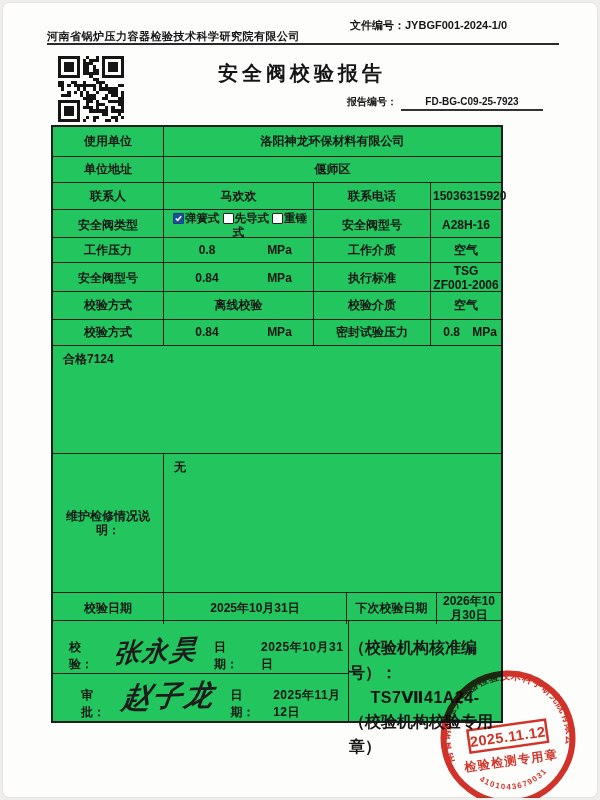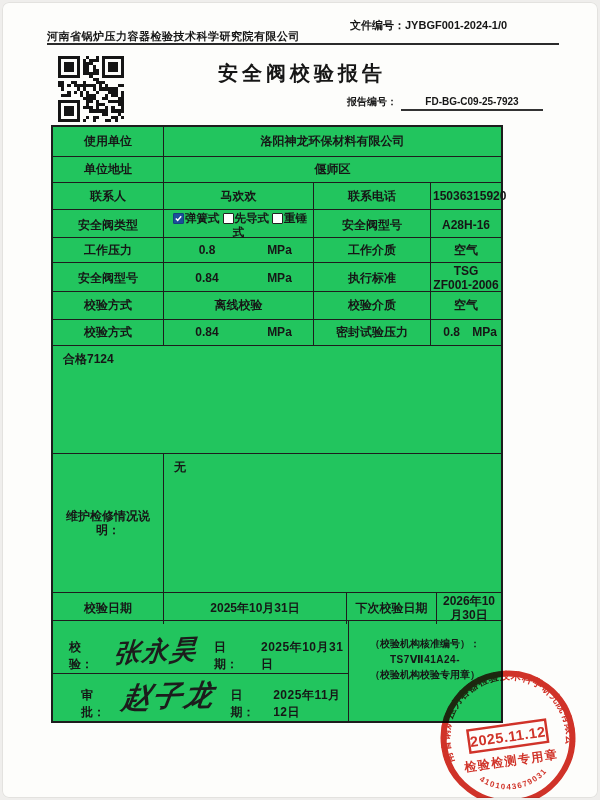--- a/index.html
+++ b/index.html
@@ -51,21 +51,21 @@
   .sigcell{display:flex;align-items:flex-end;padding-left:16px;font-size:12px;font-weight:bold;}
   .sigcell.second{border-top:1.5px solid #1d1d1d;padding-left:28px;}
   .sig{font-family:"DejaVu Serif","Liberation Serif",serif;font-style:italic;font-weight:bold;
        font-size:26px;color:#1c1c1c;transform:rotate(-3deg) skewX(-8deg);margin:0 10px 4px 12px;
        letter-spacing:2px;white-space:nowrap;}
   .sig.approver{font-size:29px;transform:rotate(-2deg) skewX(-10deg);}
   .datelbl{margin-left:6px;}
   .dateval{margin-left:14px;letter-spacing:.5px;}
   .stampcell{grid-row:1/3;grid-column:2;border-left:1.5px solid #1d1d1d;
              display:flex;flex-direction:column;align-items:center;padding-top:15px;
-             font-size:10px;font-weight:bold;line-height:1.55;}
+             font-size:16px;font-weight:bold;line-height:1.55;}
   .stampcell .ln2{letter-spacing:.5px;}
 
   
   .stamp{position:absolute;left:436px;top:666px;width:140px;height:140px;
          transform:rotate(-8deg);mix-blend-mode:multiply;opacity:.93;}
 </style>
 </head>
 <body>
 
 <div class="page">

